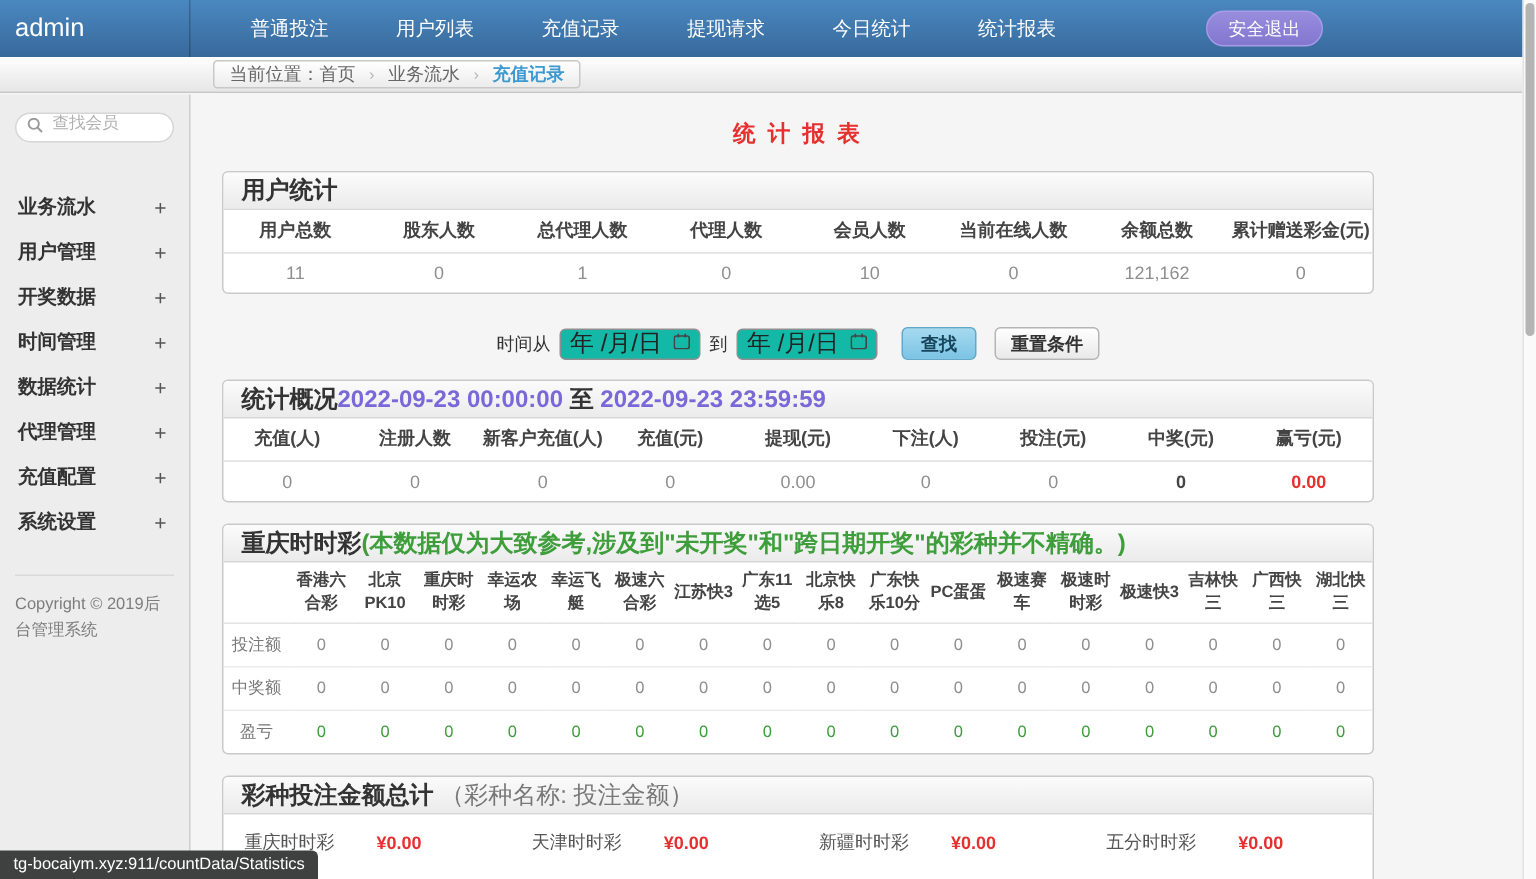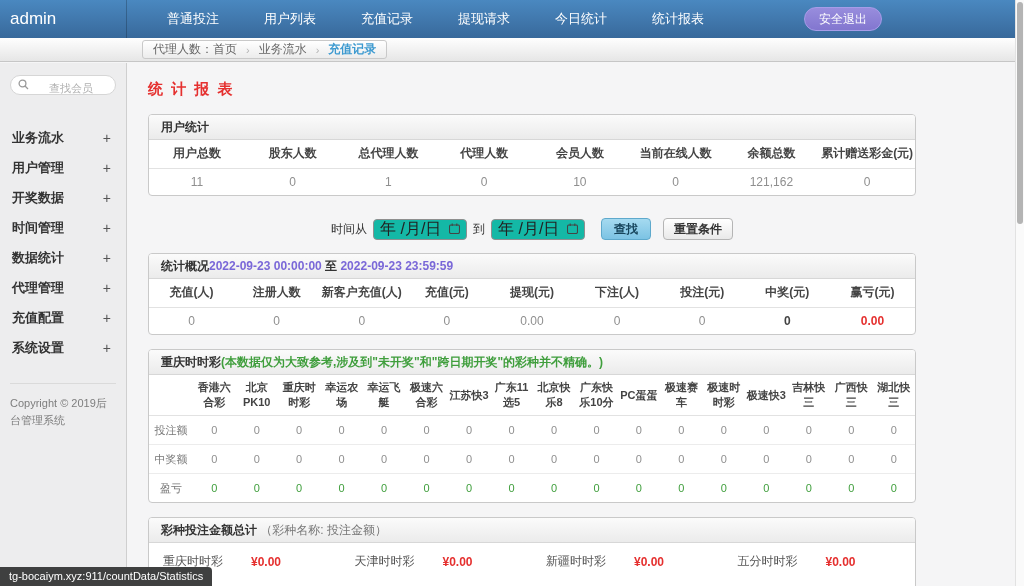--- a/index.html
+++ b/index.html
@@ -23,41 +23,41 @@
   .crumb { position: absolute; left: 142px; top: 2px; height: 19px; display: inline-flex;
            align-items: center; gap: 9px; background: linear-gradient(#fff, #ececec);
            border: 1px solid #c9c9c9; border-radius: 3px; padding: 0 10px; font-size: 12px; color: #666; }
   .crumb .sep { color: #b4b4b4; font-size: 11px; }
   .crumb .current { color: #3d9ad0; font-weight: bold; }
 
   
   .sidebar { position: absolute; top: 63px; left: 0; bottom: 0; width: 127px;
              background: #ededee; border-right: 1px solid #cfcfcf; }
   .search-box { margin: 12px 10px 0; height: 20px; border: 1px solid #d6d6d6; border-radius: 10px;
-                background: #fff; display: flex; align-items: flex-end; padding: 0 7px; gap: 20px; }
+                background: #fff; display: flex; align-items: flex-start; padding: 0 7px; gap: 6px; }
   .search-box input { border: 0; outline: 0; width: 72px; font-size: 11px; color: #333; background: transparent;
                       font-family: "Liberation Sans", sans-serif; }
   .search-box input::placeholder { color: #b0b0b0; }
   .menu { margin-top: 28px; }
   .menu-item { display: flex; justify-content: space-between; align-items: center; height: 30px;
                padding: 0 15px 0 12px; font-size: 13px; font-weight: bold; color: #333; cursor: pointer; }
   .menu-item .plus { color: #555; font-weight: normal; font-size: 14px; }
   .copyright { margin: 20px 10px 0; padding-top: 11px; border-top: 1px solid #dadada;
                font-size: 11px; font-weight: normal; color: #7d7d7d; line-height: 1.55; }
 
   
   .content { position: absolute; top: 63px; left: 128px; right: 9px; bottom: 0; overflow: hidden; }
   .inner { width: 768px; margin-left: 20px; }
-  .page-title { text-align: left; color: #e5302f; font-size: 15px; font-weight: bold;
+  .page-title { text-align: center; color: #e5302f; font-size: 15px; font-weight: bold;
                 margin: 17px 0 15px; letter-spacing: 2px; }
 
   .panel { background: #fff; border: 1px solid #c9c9c9; border-radius: 4px; overflow: hidden; }
   .panel-h { height: 25px; line-height: 25px; padding: 0 12px;
              background: linear-gradient(#fbfbfb, #ebebeb); border-bottom: 1px solid #d7d7d7;
-             font-size: 12px; font-weight: bold; color: #333; white-space: nowrap; }
+             font-size: 16px; font-weight: bold; color: #333; white-space: nowrap; }
   .panel-h .date-purple { color: #7a68d8; }
   .panel-h .note-green { color: #3f9e3c; }
   .panel-h .sub { font-weight: normal; color: #777; }
 
   table { width: 100%; border-collapse: collapse; table-layout: fixed; }
   th { font-size: 12px; color: #444; font-weight: bold; height: 28px; text-align: center; }
   td { font-size: 12px; color: #8f8f8f; height: 27px; text-align: center; }
   thead tr { border-bottom: 1px solid #e2e2e2; }
   .val-bold { color: #444; font-weight: bold; }
   .val-red { color: #e5302f; font-weight: bold; }
@@ -109,21 +109,21 @@
       <span class="nav-item">充值记录</span>
       <span class="nav-item">提现请求</span>
       <span class="nav-item">今日统计</span>
       <span class="nav-item">统计报表</span>
     </nav>
     <button class="logout-btn">安全退出</button>
   </header>
 
   <div class="crumb-band">
     <div class="crumb">
-      <span>代理人数：首页</span>
+      <span>当前位置：首页</span>
       <span class="sep">›</span>
       <span>业务流水</span>
       <span class="sep">›</span>
       <span class="current">充值记录</span>
     </div>
   </div>
 
   <aside class="sidebar">
     <div class="search-box">
       <span>

